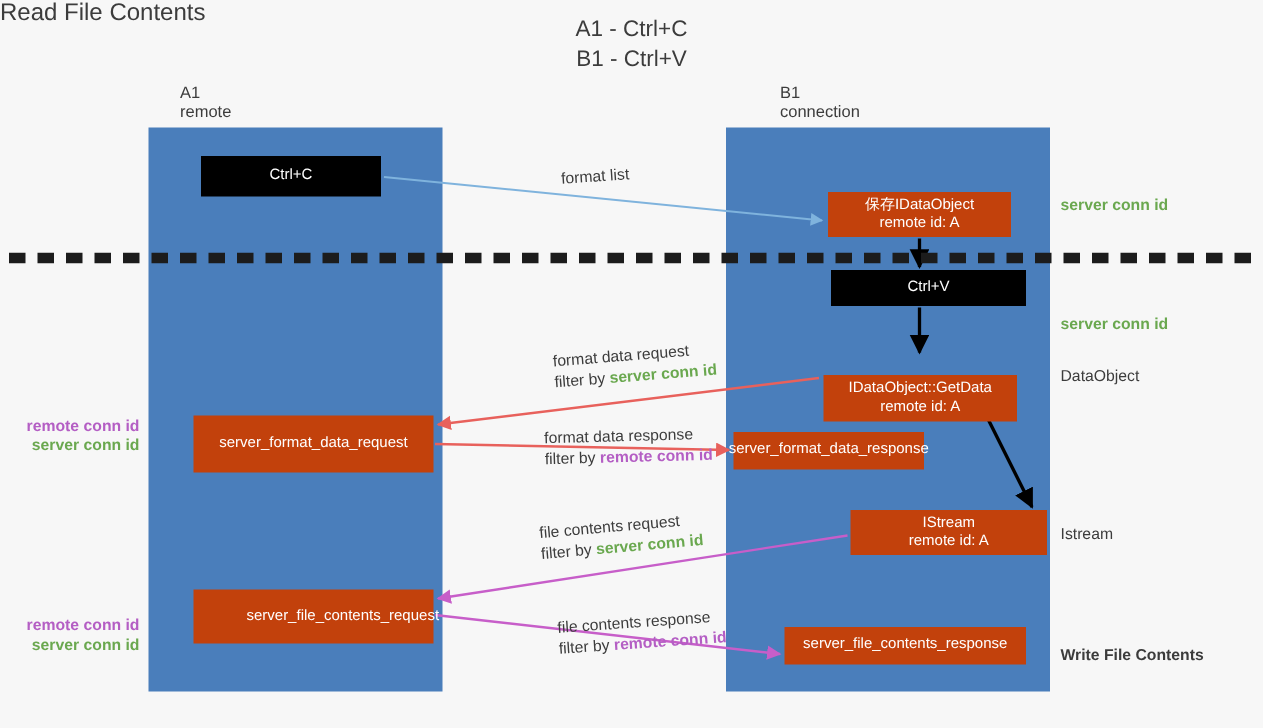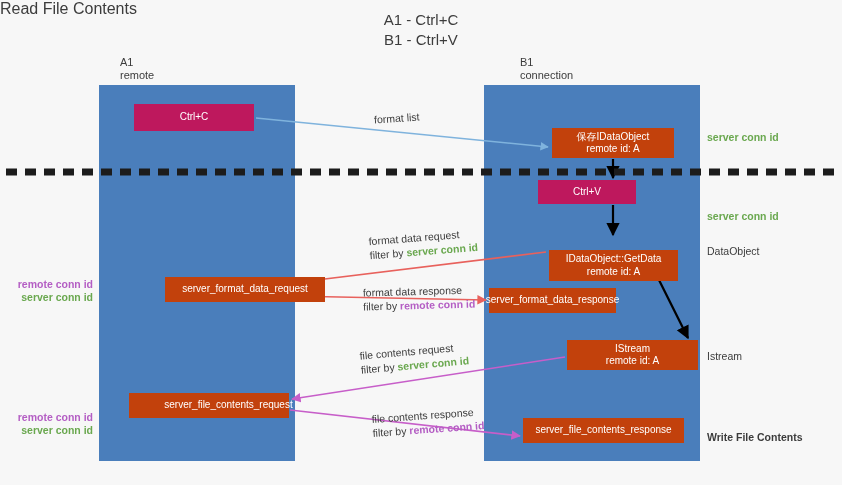--- a/index.html
+++ b/index.html
@@ -28,31 +28,31 @@
   .lane{position:absolute;background:#4a7ebb;}
   .lane.a{left:99px;top:85px;width:196px;height:376px;}
   .lane.b{left:484px;top:85px;width:216px;height:376px;}
 
   .box{
     position:absolute;display:flex;flex-direction:column;
     align-items:center;justify-content:center;
     color:#ffffff;font-size:10px;line-height:12.5px;text-align:center;
     box-sizing:border-box;white-space:pre-line;
   }
-  .box.green{background:#be185d;}
+  .box.green{background:#000000;}
   .box.orange{background:#c2410c;}
 
   .b-ctrlc{left:134px;top:104px;width:120px;height:27px;}
   .b-idata{left:552px;top:128px;width:122px;height:30px;}
-  .b-ctrlv{left:538px;top:180px;width:98px;height:24px;}
+  .b-ctrlv{left:554px;top:180px;width:130px;height:24px;}
   .b-getdata{left:549px;top:237px;width:129px;height:31px;margin-top:13px;}
-  .b-fmtreq{left:129px;top:277px;width:160px;height:25px;margin-left:36px;}
+  .b-fmtreq{left:129px;top:277px;width:160px;height:38px;}
   .b-fmtresp{left:489px;top:288px;width:127px;height:25px;}
   .b-istream{left:567px;top:340px;width:131px;height:30px;}
-  .b-filereq{left:129px;top:393px;width:160px;height:25px;padding-left:39px;}
+  .b-filereq{left:129px;top:393px;width:160px;height:36px;padding-left:39px;}
   .b-fileresp{left:523px;top:418px;width:161px;height:25px;text-align:center;}
 
   .sidelab{position:absolute;font-size:10.5px;line-height:13px;white-space:pre-line;}
   .sidelab.green{color:#6aa84f;font-weight:bold;}
   .sidelab.plain{color:#3c3c3c;}
   .two-line{position:absolute;font-size:10.5px;line-height:13px;font-weight:bold;}
   .two-line .rc{color:#b45ec4;display:block;}
   .two-line .sc{color:#6aa84f;display:block;}
 
   .r-srv1{left:707px;top:131px;}

